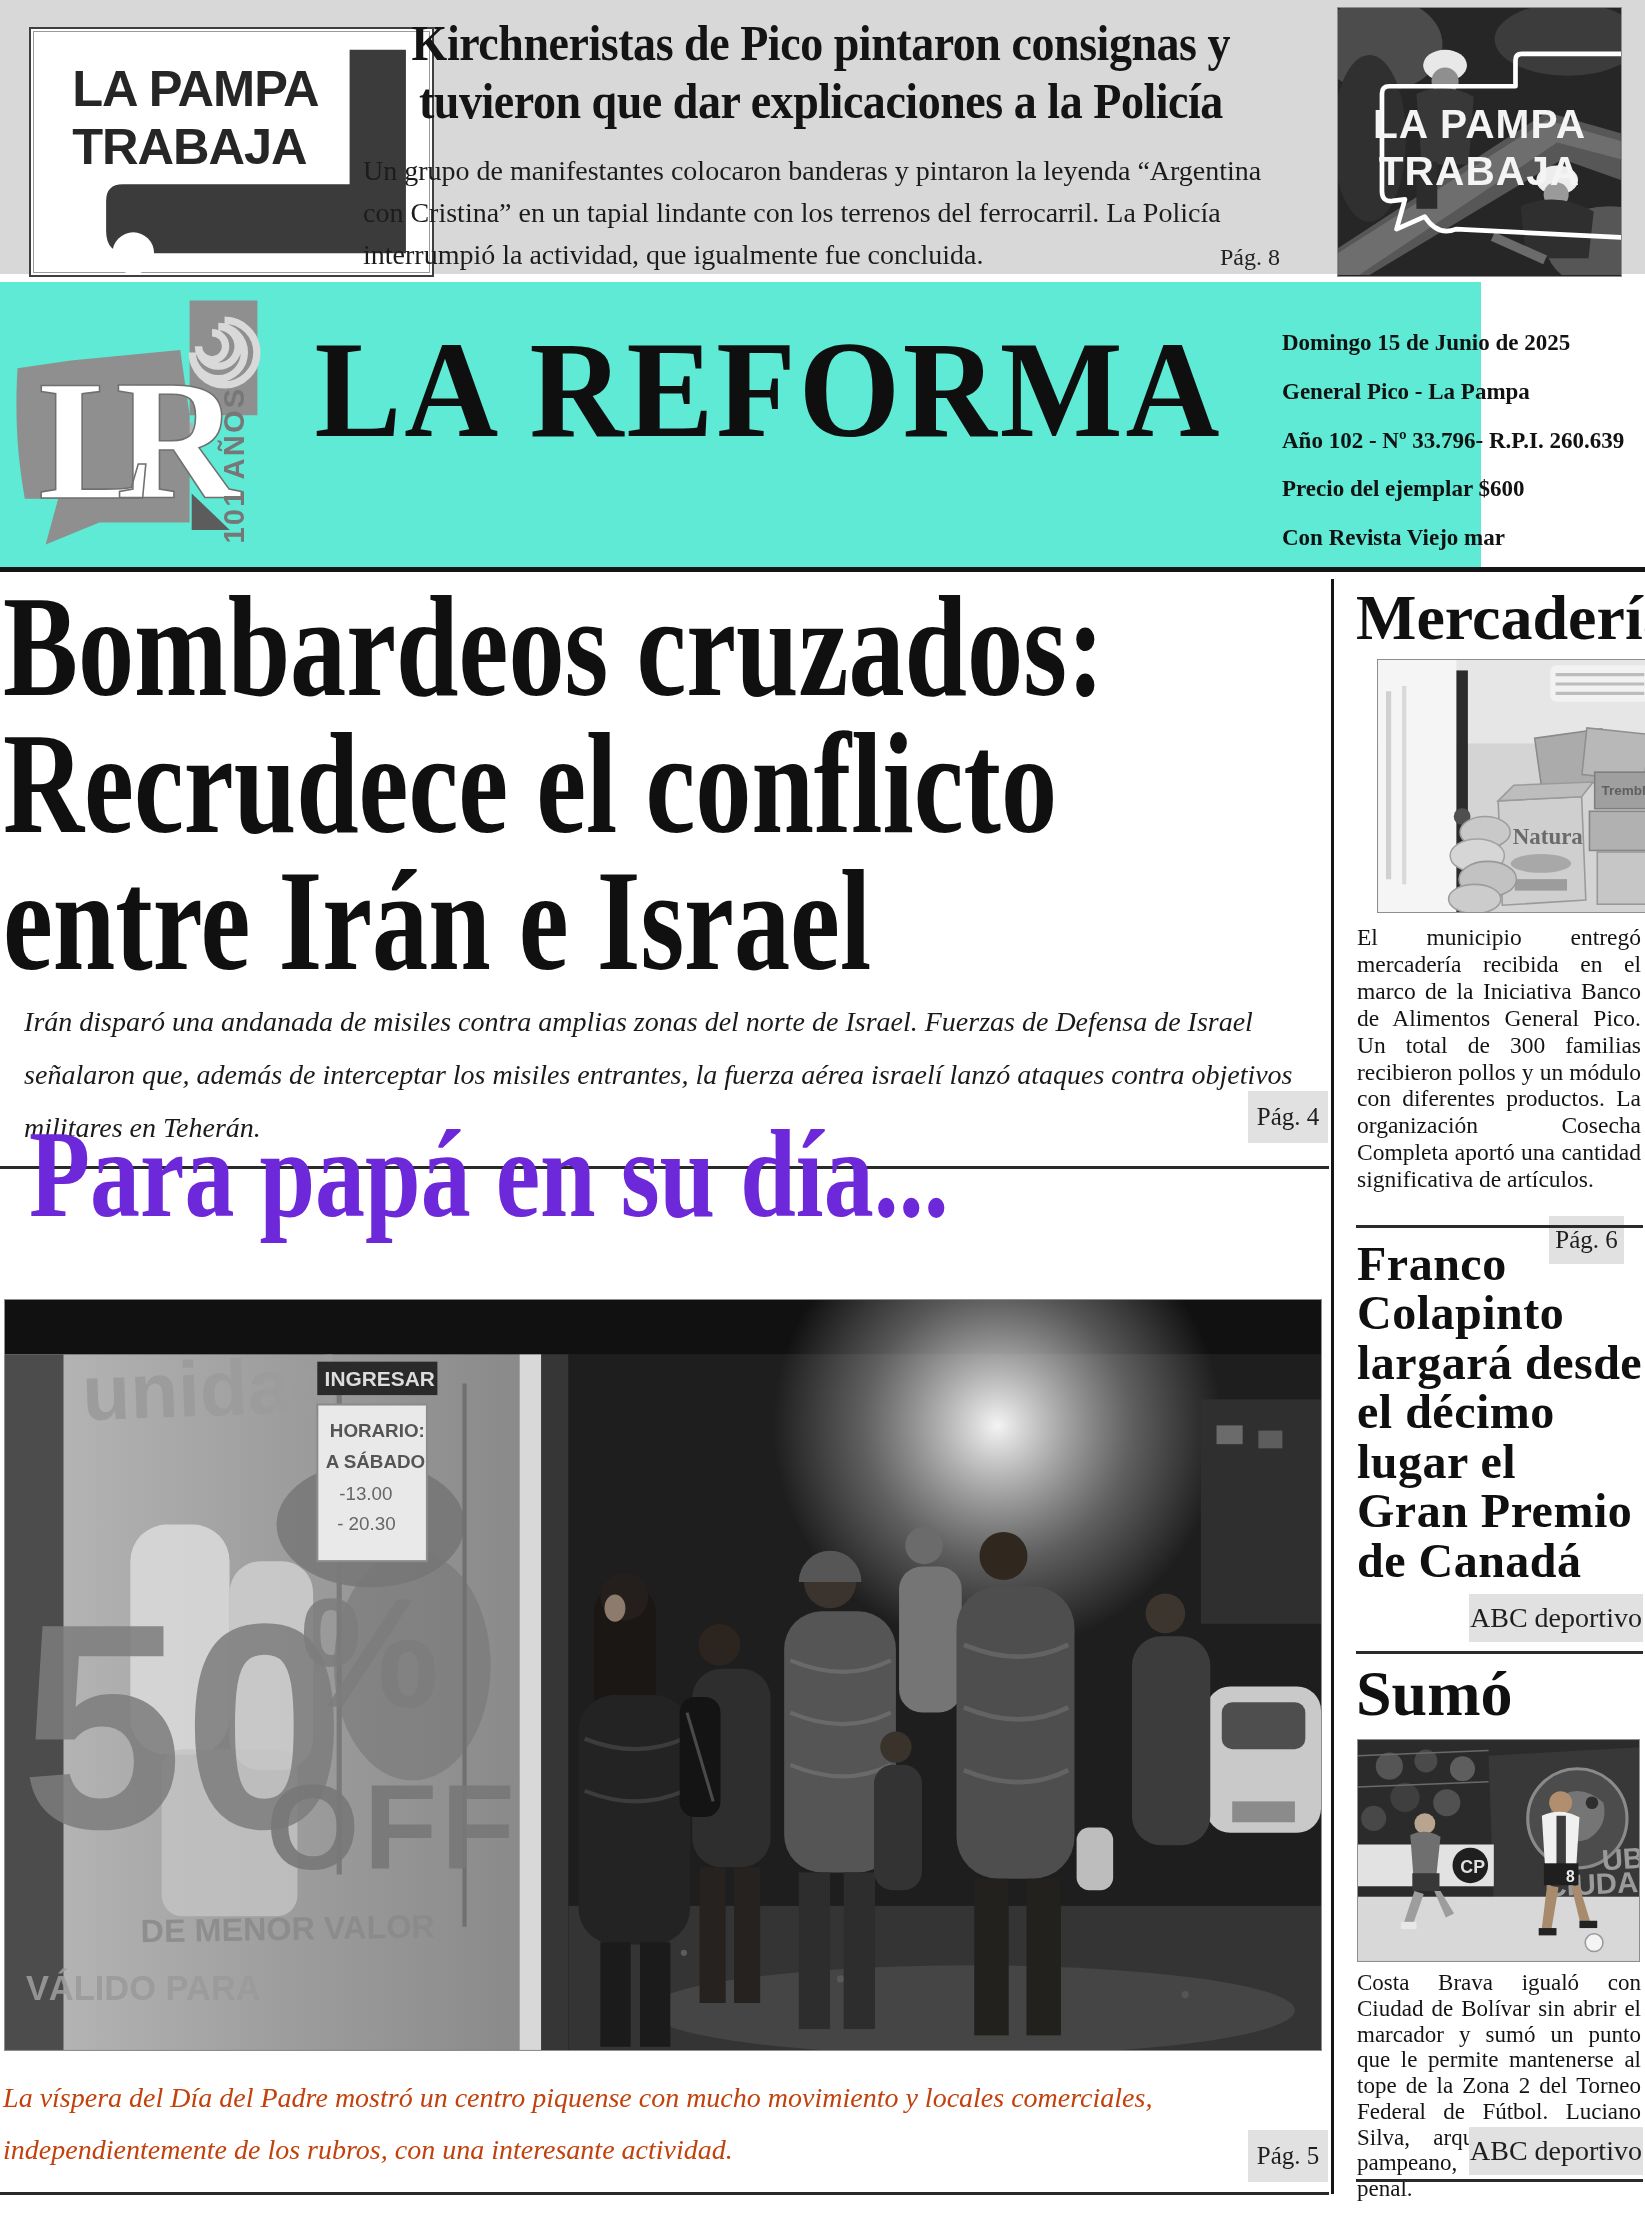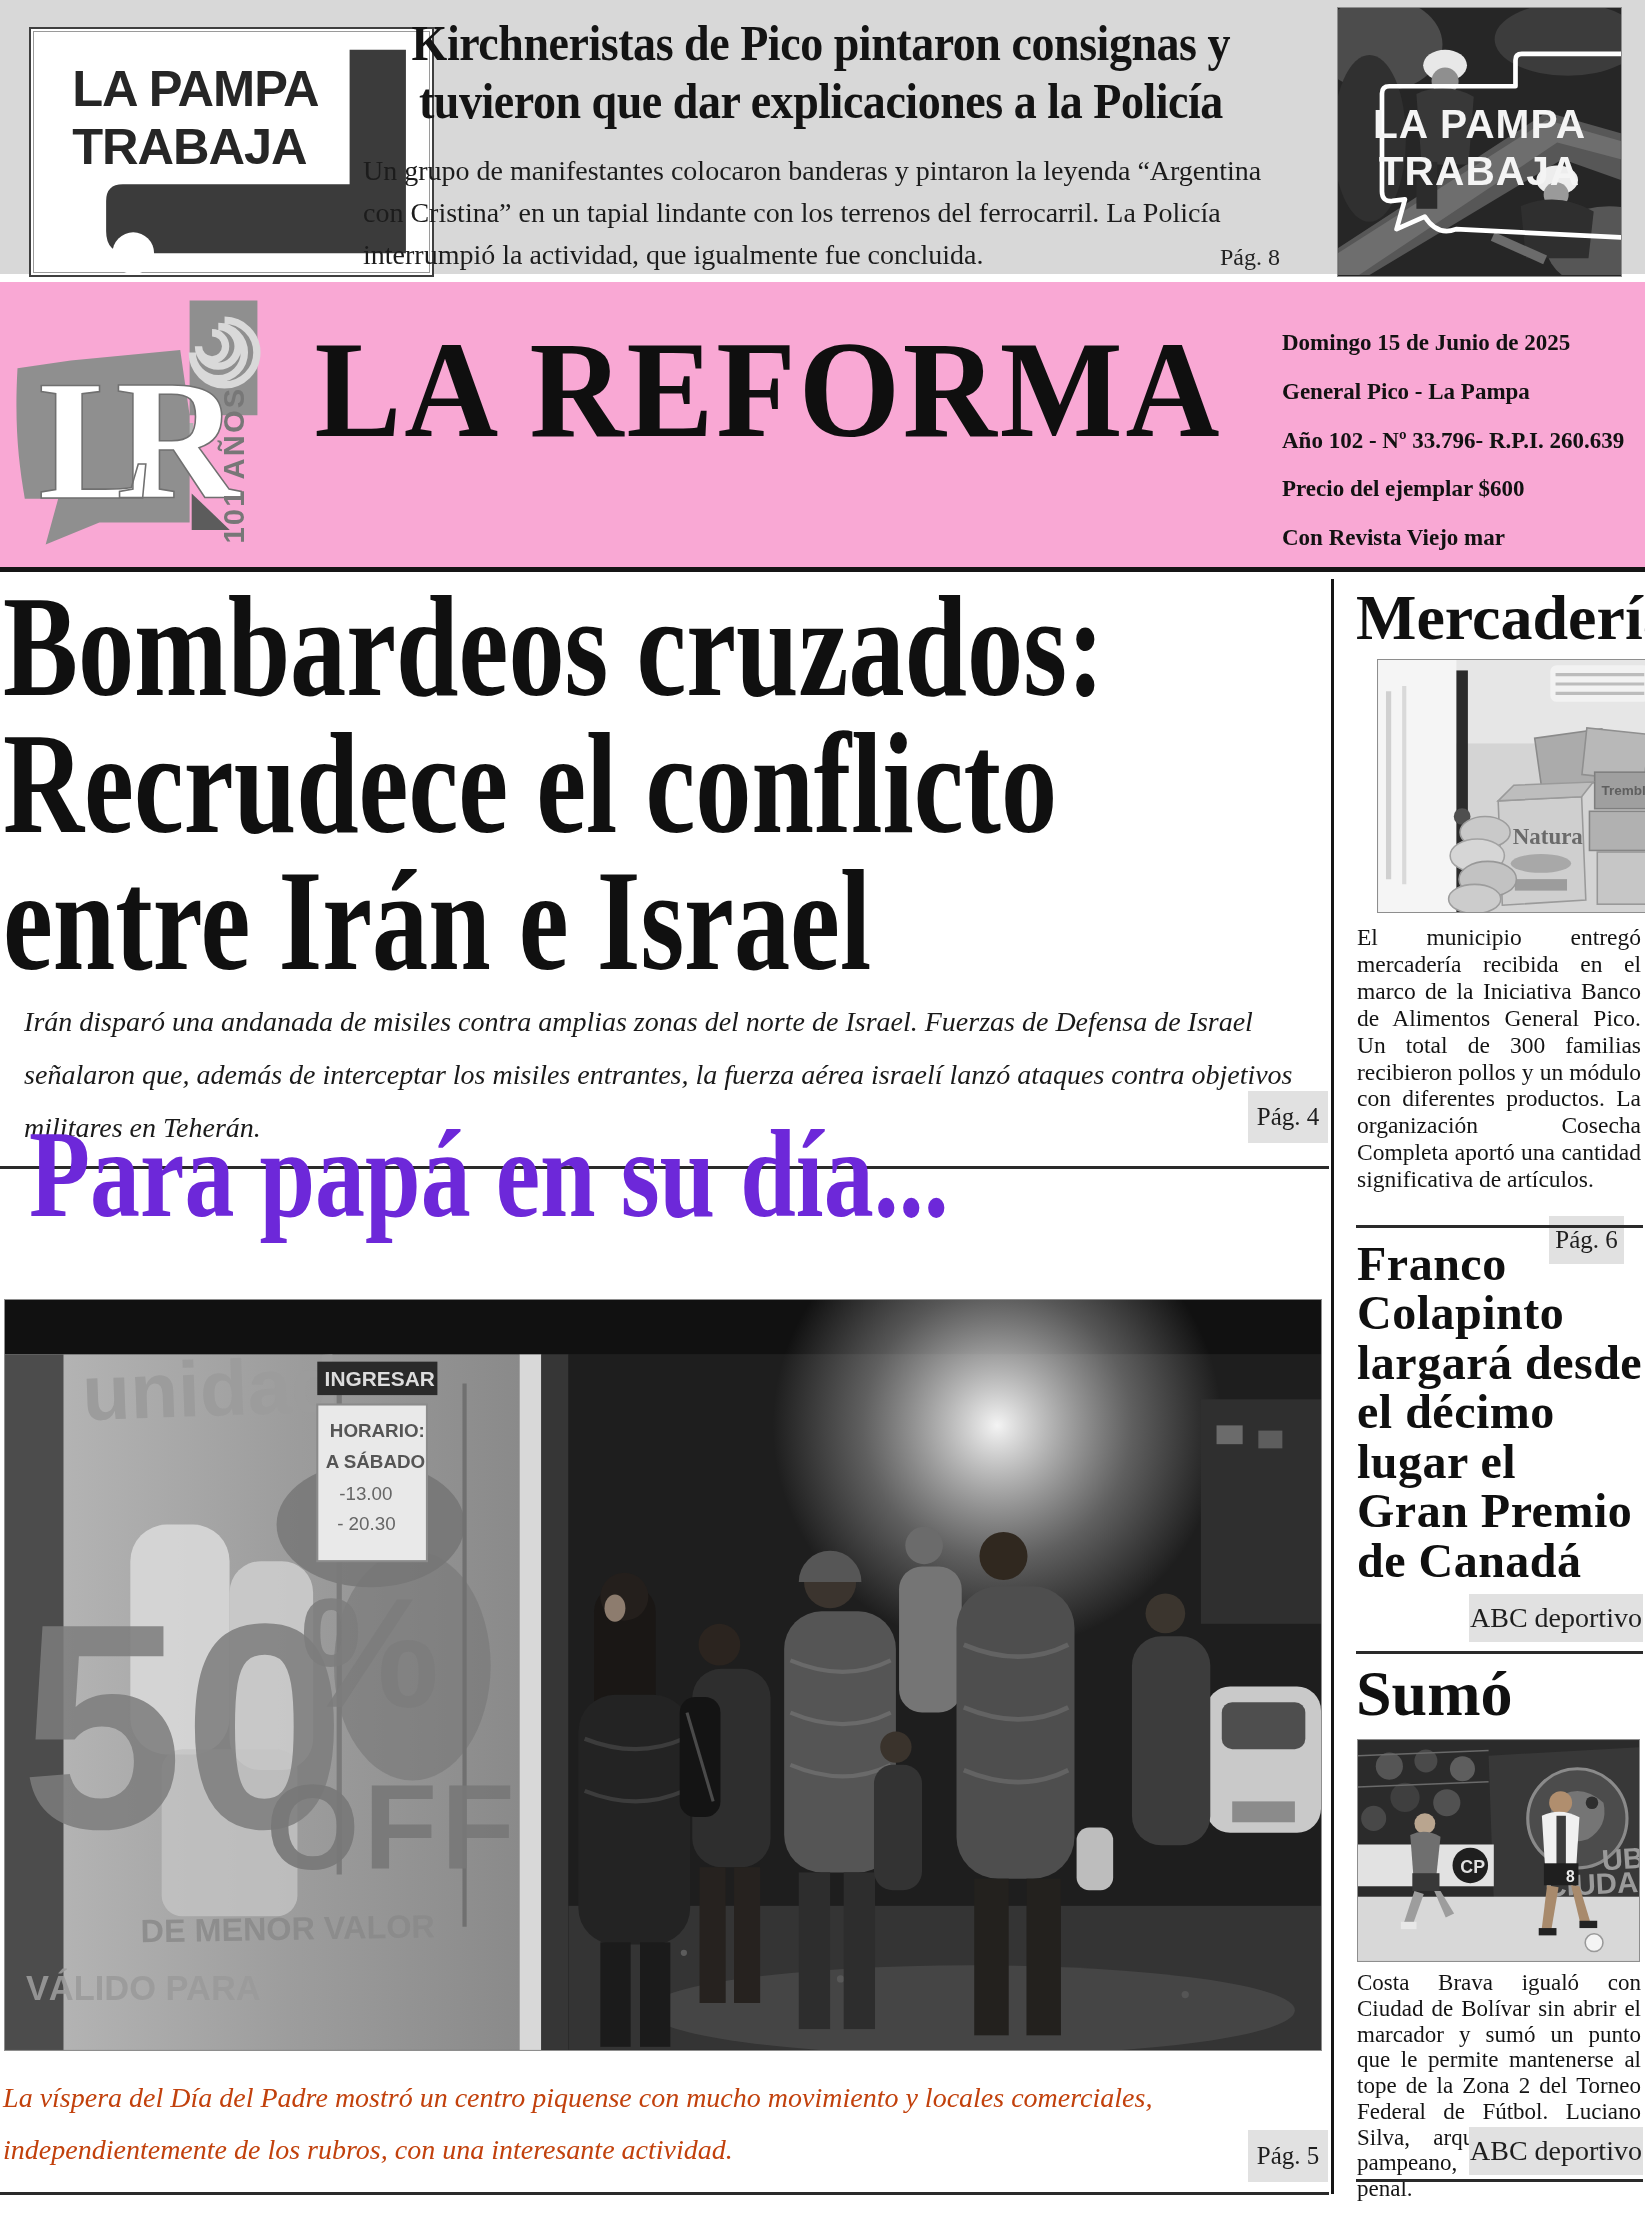--- a/index.html
+++ b/index.html
@@ -16,21 +16,21 @@
   .banner-head{position:absolute;left:345px;top:0;width:951px;height:282px;}
   .bh{font-size:50px;font-weight:700;line-height:1.16;text-align:center;color:#141414;letter-spacing:-0.5px;}
   .bh .cond{display:inline-block;transform:scaleX(.92);transform-origin:center top;white-space:nowrap;}
   .bdeck{position:absolute;left:18px;top:150px;width:919px;font-size:28px;line-height:1.5;color:#1c1c1c;}
   .bpag{position:absolute;left:0;top:244px;width:935px;text-align:right;font-size:24px;color:#222;}
 
   .banner-photo{position:absolute;left:1337px;top:7.3px;width:285px;height:270px;border:1px solid #8e8e8e;box-sizing:border-box;background:#242424;}
   .bp-ov{font-family:"Liberation Sans",sans-serif;font-weight:700;fill:#f4f4f4;letter-spacing:2px;}
 
   
-  .masthead{position:absolute;left:0;top:282px;width:1645px;height:286px;background:#f9a8d4;}
+  .masthead{position:absolute;left:0;top:282px;width:1481px;height:286px;background:#5eead4;}
   .lr-logo{position:absolute;left:7.8px;top:7.8px;}
   .mast-title{position:absolute;left:246px;top:29px;width:1045px;text-align:center;font-size:137px;font-weight:700;letter-spacing:3.1px;color:#0f0f0f;transform:scaleX(.95);transform-origin:center top;white-space:nowrap;}
   .mast-info{position:absolute;left:1282px;top:37px;width:360px;font-size:23px;font-weight:700;line-height:2.12;color:#121212;}
 
   
   .rule{position:absolute;background:#151515;}
   .rule-top{left:0;top:567px;width:1645px;height:5.2px;}
   .vdiv{left:1331px;top:579px;width:3.1px;height:1615px;}
   .rule-deck{left:0;top:1166px;width:1329px;height:3.1px;background:#2a2a2a;}
   .rule-mainbot{left:0;top:2192px;width:1329px;height:3.1px;background:#2a2a2a;}

